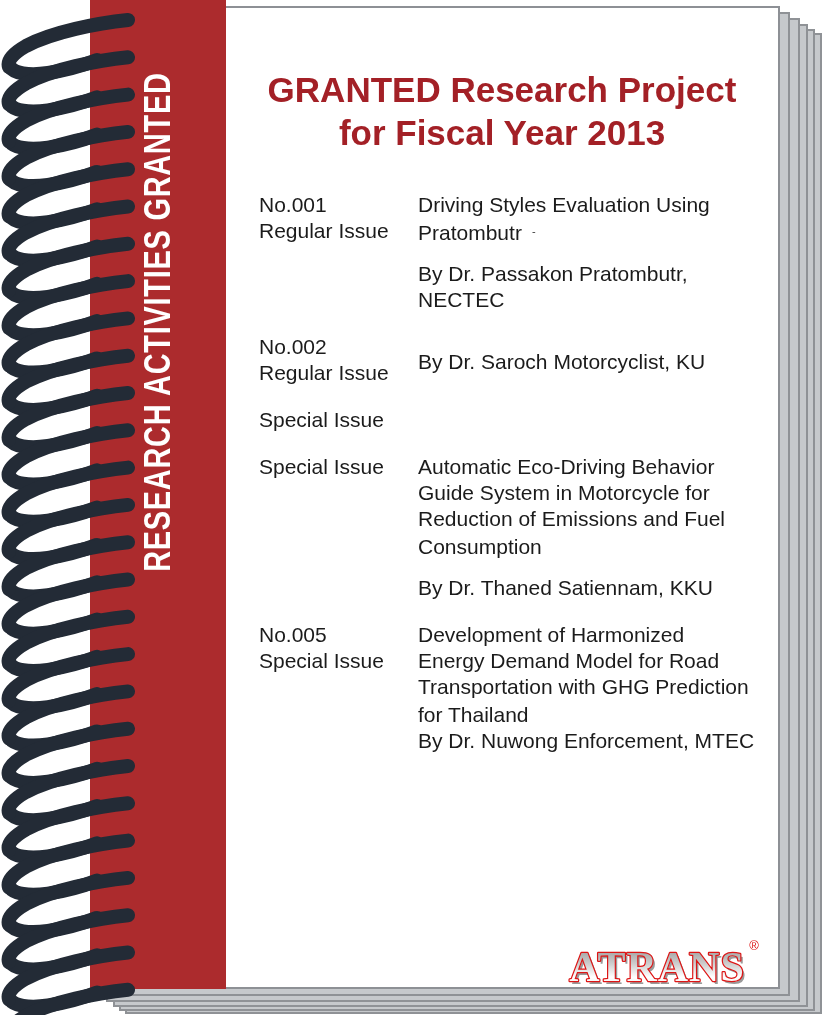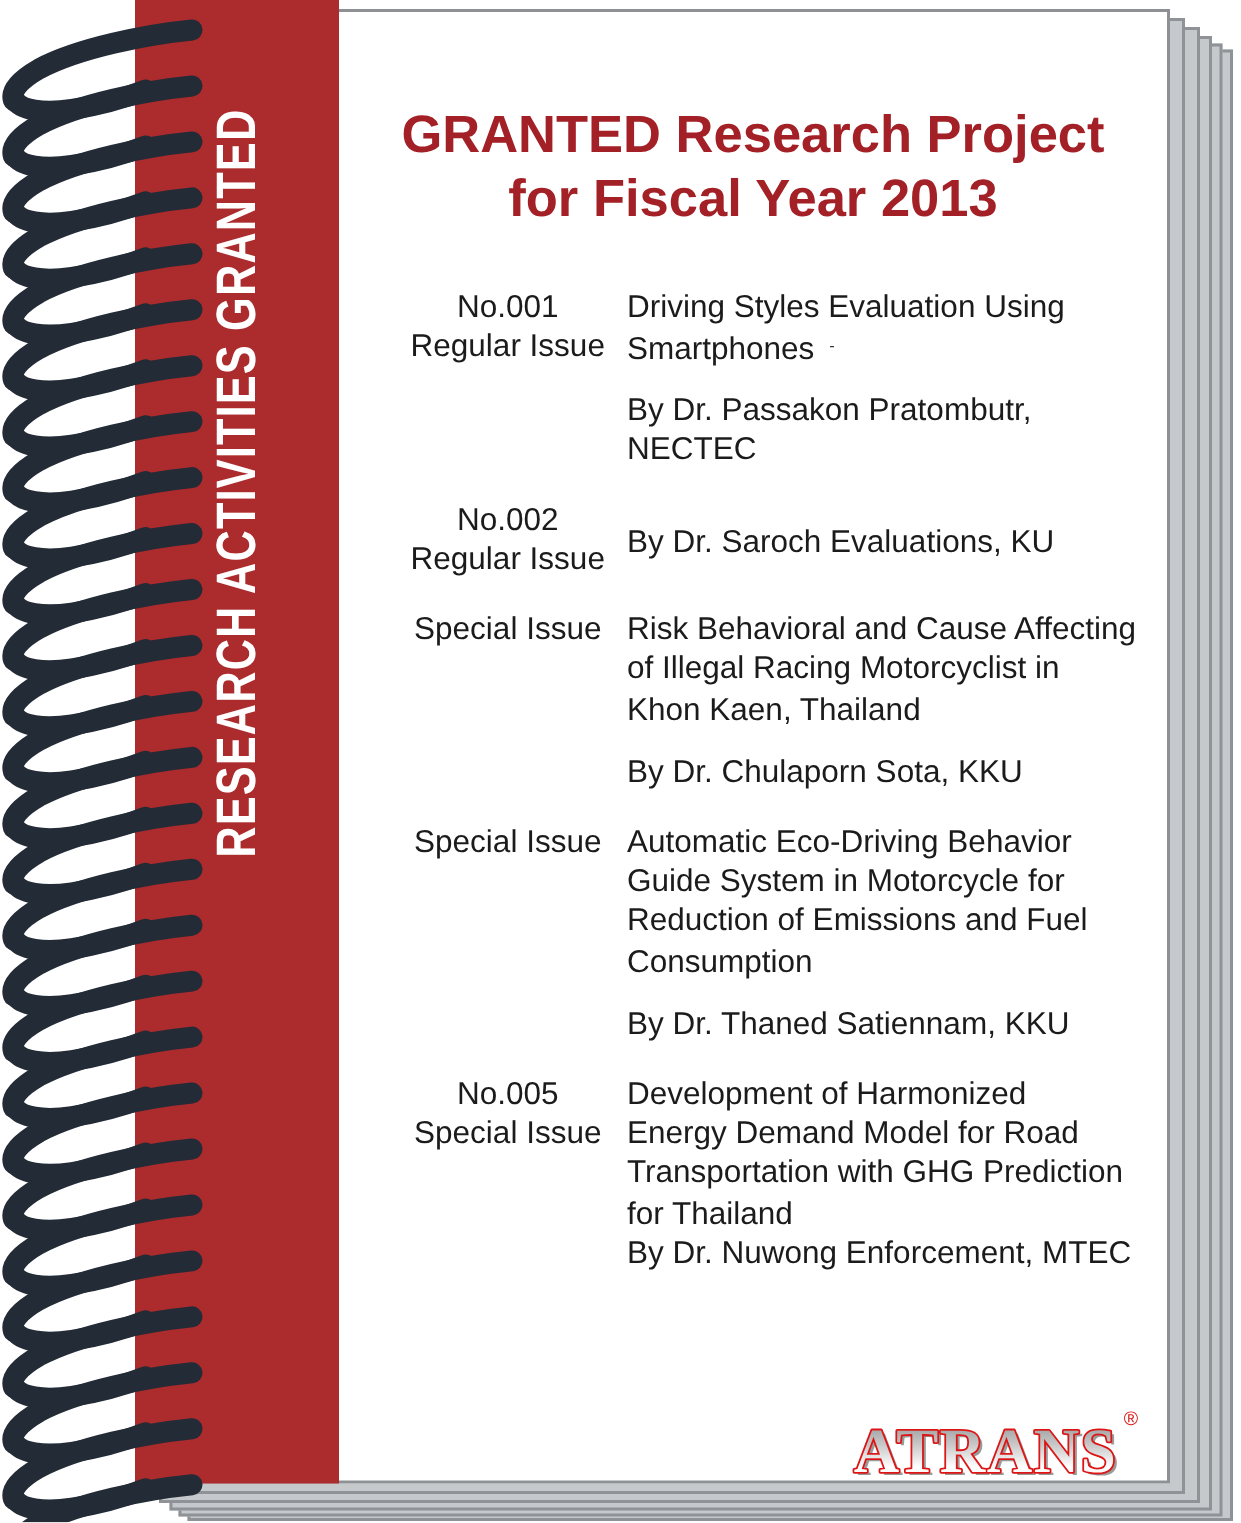--- a/index.html
+++ b/index.html
@@ -29,21 +29,21 @@
     color:#ffffff;font-size:37px;font-weight:bold;letter-spacing:1px;white-space:nowrap;
   }
   
   .content{position:absolute;left:0;top:18px;width:827px;height:1015px;z-index:8;}
   .cover-title{
     position:absolute;left:232px;top:50px;width:540px;text-align:center;
     color:#A32026;font-size:35px;font-weight:bold;line-height:43px;white-space:pre-line;
   }
   .entries{position:absolute;left:259px;top:174px;width:515px;}
   .entry{display:flex;margin-bottom:21px;color:#1b1b1b;font-size:21px;line-height:26px;}
-  .num-col{width:159px;flex:0 0 159px;text-align:center;}
+  .num-col{width:159px;flex:0 0 159px;}
   .body-col{width:356px;flex:0 0 356px;}
   .entry-title{margin:0;white-space:pre-line;display:inline;}
   .entry-author{margin:15px 0 0 0;white-space:pre-line;}
   .entry-author.no-gap{margin-top:0;}
   .suffix-mark{font-size:11px;color:#3a3a3a;margin-left:10px;vertical-align:5px;}
   
   .logo-svg{position:absolute;left:558px;top:918px;z-index:8;}
   
   .coils{position:absolute;left:0;top:0;z-index:9;pointer-events:none;}
 </style>
@@ -74,48 +74,40 @@
     <div class="entries">
 
       <div class="entry">
         <div class="num-col">
           <div>No.001</div>
           <div>Regular Issue</div>
         </div>
         <div class="body-col">
           <div>
             <span class="entry-title">Driving Styles Evaluation Using
-Smartphones</span><span class="suffix-mark">-</span>
+Pratombutr</span><span class="suffix-mark">-</span>
           </div>
           <p class="entry-author">By Dr. Passakon Pratombutr,
 NECTEC</p>
         </div>
       </div>
 
       <div class="entry">
         <div class="num-col">
           <div>No.002</div>
           <div>Regular Issue</div>
         </div>
         <div class="body-col">
-          <p class="entry-author">By Dr. Saroch Evaluations, KU</p>
+          <p class="entry-author">By Dr. Saroch Motorcyclist, KU</p>
         </div>
       </div>
 
       <div class="entry">
         <div class="num-col">
           <div>Special Issue</div>
-        </div>
-        <div class="body-col">
-          <div>
-            <span class="entry-title">Risk Behavioral and Cause Affecting
-of Illegal Racing Motorcyclist in
-Khon Kaen, Thailand</span><span class="suffix-mark"></span>
-          </div>
-          <p class="entry-author">By Dr. Chulaporn Sota, KKU</p>
         </div>
       </div>
 
       <div class="entry">
         <div class="num-col">
           <div>Special Issue</div>
         </div>
         <div class="body-col">
           <div>
             <span class="entry-title">Automatic Eco-Driving Behavior

